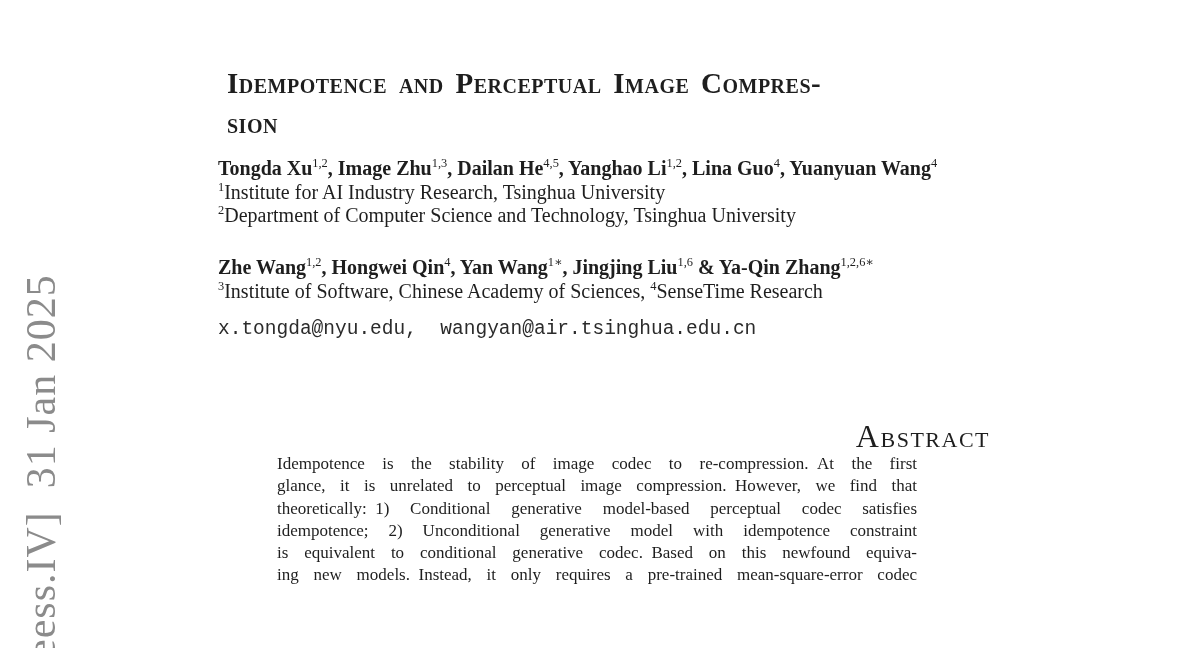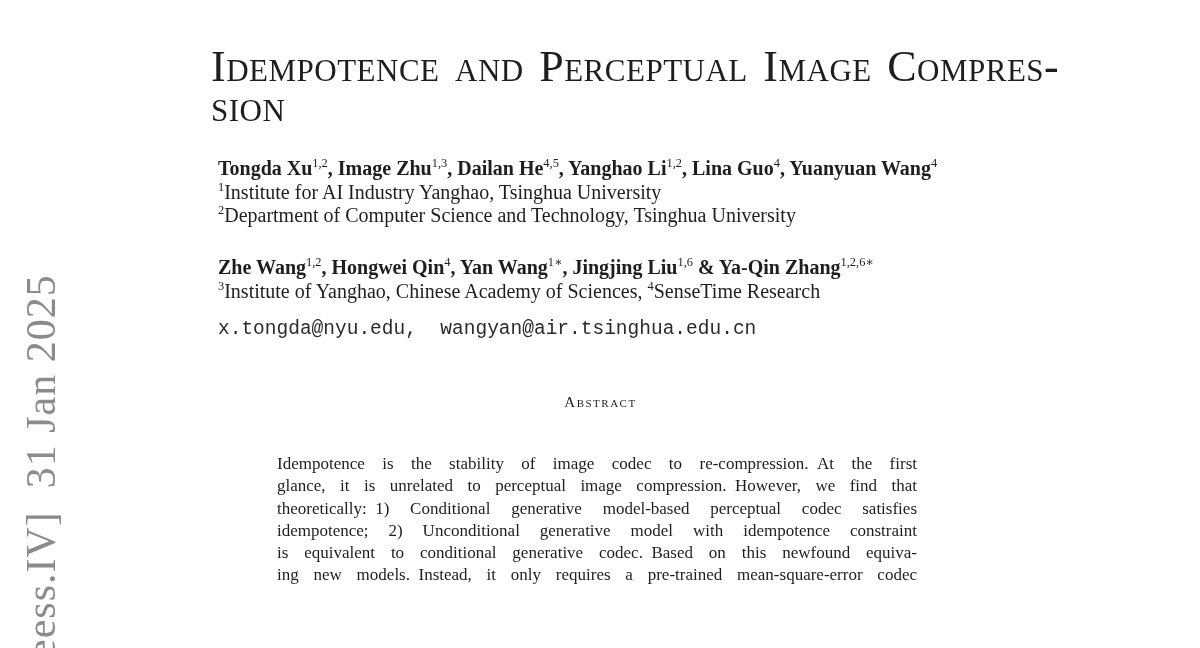--- a/index.html
+++ b/index.html
@@ -10,69 +10,69 @@
     color: var(--text, #1e1e1e);
   }
   .watermark {
     position:absolute; left:18px; top:658px;
     transform:rotate(-90deg); transform-origin:0 0;
     font-size:42px; line-height:46px; letter-spacing:1px;
     color: var(--watermark, #8b8b8b);
     white-space:pre;
   }
   .title {
-    position:absolute; left:211px; top:47px; margin:0;
-    font-variant:small-caps; font-weight:normal;
-    font-size:44px; line-height:40px;
+    position:absolute; left:211px; top:47px; margin:16px;
+    font-variant:small-caps; font-weight:bold;
+    font-size:29px; line-height:40px;
     letter-spacing:0.5px; word-spacing:4px; white-space:nowrap;
   }
   .authors { position:absolute; left:218px; font-size:20px; line-height:23.5px; }
   #authors-1 { top:157px; }
   #authors-2 { top:256px; }
   .names-line { font-weight:bold; white-space:nowrap; }
   .names-line sup { font-weight:normal; }
   sup { font-size:62%; line-height:0; }
   .affil-line { white-space:nowrap; }
   .emails-line {
     font-family:"Liberation Mono","DejaVu Sans Mono",monospace;
     font-size:19.5px; line-height:23.5px; margin-top:15px;
     white-space:pre; color:#2b2b2b;
   }
   .abstract-heading {
-    position:absolute; left:211px; top:388px; width:779px;
-    text-align:center; font-variant:small-caps;
-    font-size:15px; line-height:28px; letter-spacing:1.5px;
+    position:absolute; left:211px; top:422px; width:779px;
+    text-align:right; font-variant:small-caps;
+    font-size:32px; line-height:28px; letter-spacing:1.5px;
   }
   .abstract-body { position:absolute; left:277px; top:453px; width:640px; font-size:17px; line-height:22.3px; }
   .abs-line { text-align:justify; text-align-last:justify; }
 </style>
 </head>
 <body>
 
 <div class="page">
 
   <div class="watermark">eess.IV]  31 Jan 2025</div>
 
   <h1 class="title">
     <div>Idempotence and Perceptual Image Compres-</div>
     <div>sion</div>
   </h1>
 
   <div class="authors" id="authors-1">
     <div class="names-line"><span>Tongda Xu</span><sup>1,2</sup><span>, Image Zhu</span><sup>1,3</sup><span>, Dailan He</span><sup>4,5</sup><span>, Yanghao Li</span><sup>1,2</sup><span>, Lina Guo</span><sup>4</sup><span>, Yuanyuan Wang</span><sup>4</sup></div>
     <div>
-        <div class="affil-line"><sup>1</sup><span>Institute for AI Industry Yanghao, Tsinghua University</span></div>
+        <div class="affil-line"><sup>1</sup><span>Institute for AI Industry Research, Tsinghua University</span></div>
         <div class="affil-line"><sup>2</sup><span>Department of Computer Science and Technology, Tsinghua University</span></div>
       </div>
   </div>
 
   <div class="authors" id="authors-2">
     <div class="names-line"><span>Zhe Wang</span><sup>1,2</sup><span>, Hongwei Qin</span><sup>4</sup><span>, Yan Wang</span><sup>1∗</sup><span>, Jingjing Liu</span><sup>1,6</sup><span> &amp; Ya-Qin Zhang</span><sup>1,2,6∗</sup></div>
     <div>
-        <div class="affil-line"><sup>3</sup><span>Institute of Yanghao, Chinese Academy of Sciences, </span><sup>4</sup><span>SenseTime Research</span></div>
+        <div class="affil-line"><sup>3</sup><span>Institute of Software, Chinese Academy of Sciences, </span><sup>4</sup><span>SenseTime Research</span></div>
       </div>
     <div class="emails-line">x.tongda@nyu.edu,  wangyan@air.tsinghua.edu.cn</div>
   </div>
 
   <div class="abstract-heading">Abstract</div>
 
   <div class="abstract-body">
       <div class="abs-line">Idempotence is the stability of image codec to re-compression. At the first</div>
       <div class="abs-line">glance, it is unrelated to perceptual image compression. However, we find that</div>
       <div class="abs-line">theoretically: 1) Conditional generative model-based perceptual codec satisfies</div>

